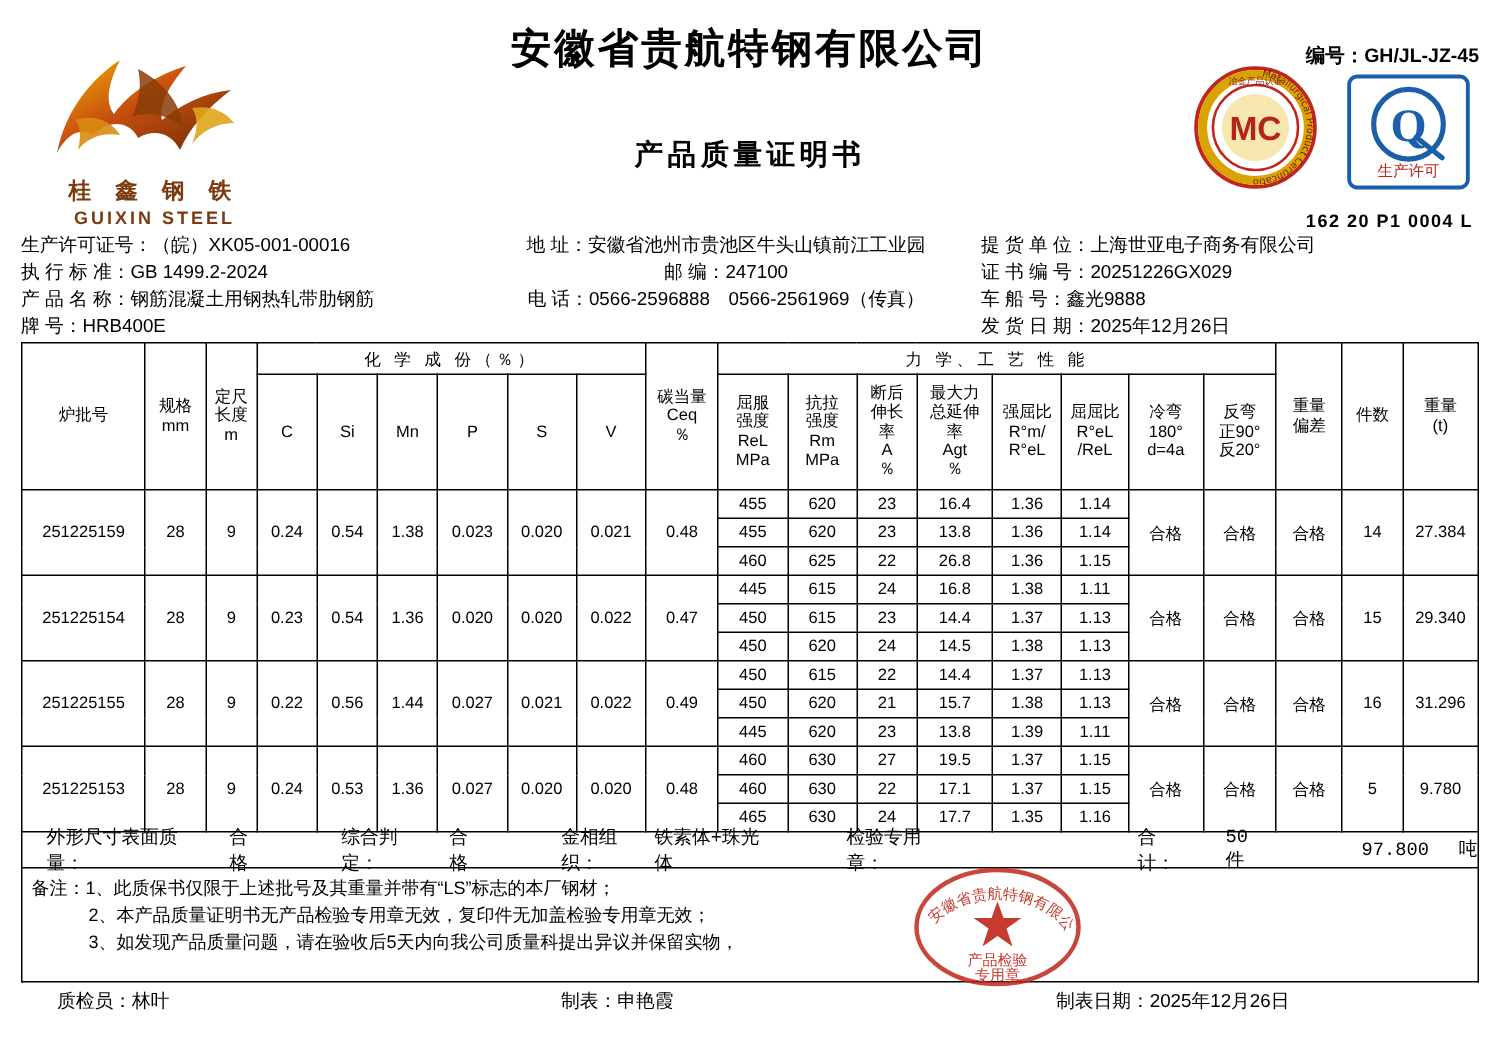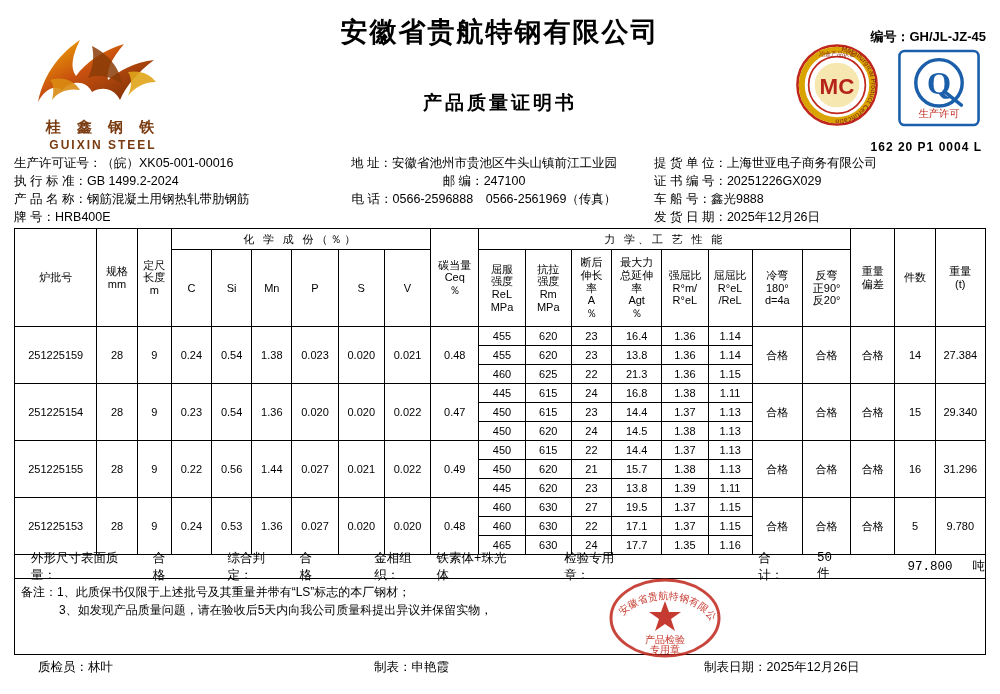--- a/index.html
+++ b/index.html
@@ -75,21 +75,21 @@
     table-layout:fixed;
   }
   table.main th,table.main td{
     border:1px solid #000;
     text-align:center;
     vertical-align:middle;
     font-size:11px;
     padding:0;
   }
   table.main th{font-weight:normal;}
-  .hdr-group{font-size:12px;letter-spacing:3px;height:20px;font-family:Liberation Serif, serif;}
+  .hdr-group{font-size:12px;letter-spacing:3px;height:20px;}
   .vhdr{height:76px;line-height:1.15;font-size:10.5px;}
   .data td{height:18px;font-size:12px;}
 
   
   .summary{
     margin:0 14px;
     width:972px;
     border:1px solid #000;
     border-top:none;
     height:24px;
@@ -293,21 +293,21 @@
           <td>620</td>
           <td>23</td>
           <td>13.8</td>
           <td>1.36</td>
           <td>1.14</td>
         </tr>
         <tr class="data">
           <td>460</td>
           <td>625</td>
           <td>22</td>
-          <td>21.3</td>
+          <td>26.8</td>
           <td>1.36</td>
           <td>1.15</td>
         </tr>
         <tr class="data">
           <td rowspan="3">251225154</td>
           <td rowspan="3">28</td>
           <td rowspan="3">9</td>
           <td rowspan="3">0.23</td>
           <td rowspan="3">0.54</td>
           <td rowspan="3">1.36</td>
@@ -445,20 +445,21 @@
     <span style="width:56px"></span>
     <span>97.800</span>
     <span style="width:20px"></span>
     <span>吨</span>
   </div>
 
   <div class="remarks">
     <div class="ln">
       <span>备注：</span><span>1、此质保书仅限于上述批号及其重量并带有“LS”标志的本厂钢材；</span>
     </div>
+    <div class="ln" style="padding-left:38px">2、本产品质量证明书无产品检验专用章无效，复印件无加盖检验专用章无效；</div>
     <div class="ln" style="padding-left:38px">3、如发现产品质量问题，请在验收后5天内向我公司质量科提出异议并保留实物，</div>
 
     <svg class="seal-insp" viewBox="0 0 120 86">
       <ellipse cx="60" cy="43" rx="54" ry="38" fill="none" stroke="#c0261b" stroke-width="3" opacity="0.85"></ellipse>
       <path id="arcSeal" d="M14,46 A50,36 0 0,1 106,46" fill="none"></path>
       <text font-size="10" fill="#c0261b" font-family="DejaVu Sans, sans-serif" opacity="0.9">
         <textPath href="#arcSeal" startOffset="6%">安徽省贵航特钢有限公司</textPath>
       </text>
       <polygon points="60,26 64,37 76,37 66,44 70,56 60,49 50,56 54,44 44,37 56,37" fill="#c0261b" opacity="0.9"></polygon>
       <text x="60" y="68" text-anchor="middle" font-size="10" fill="#c0261b" font-family="DejaVu Sans, sans-serif" opacity="0.9">产品检验</text>

